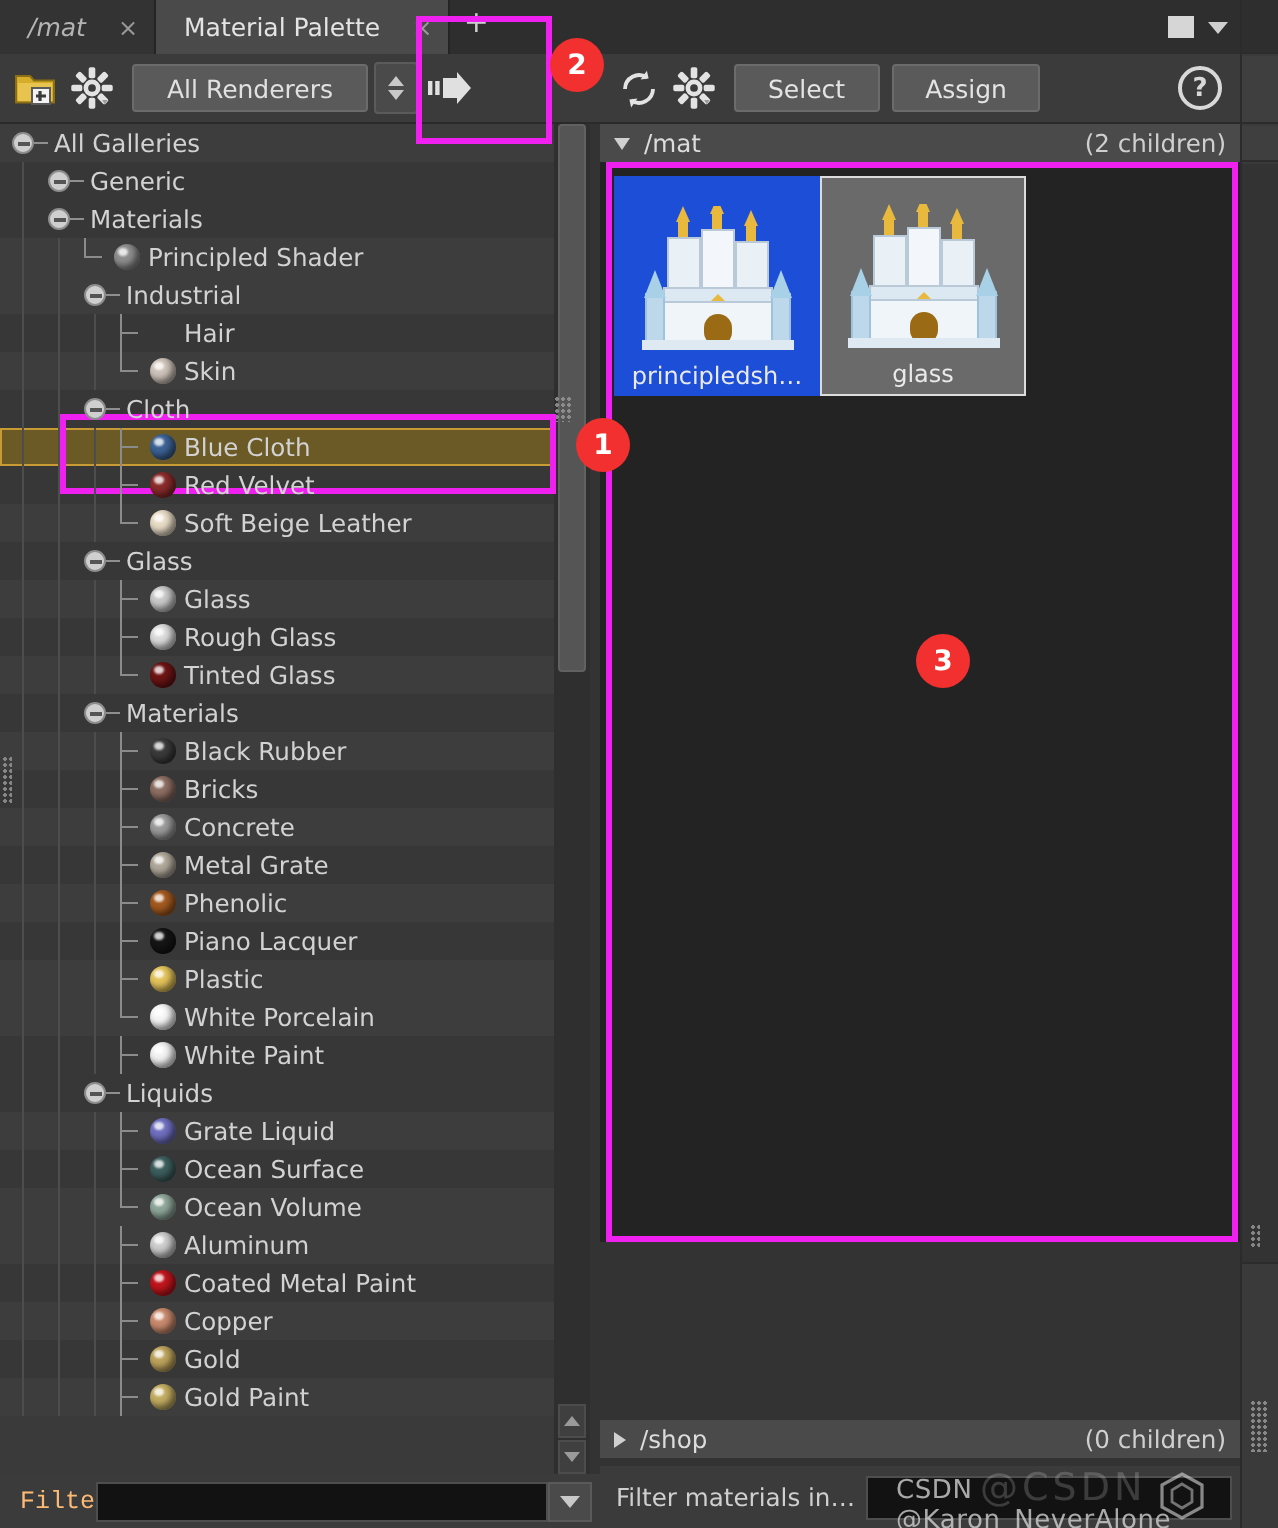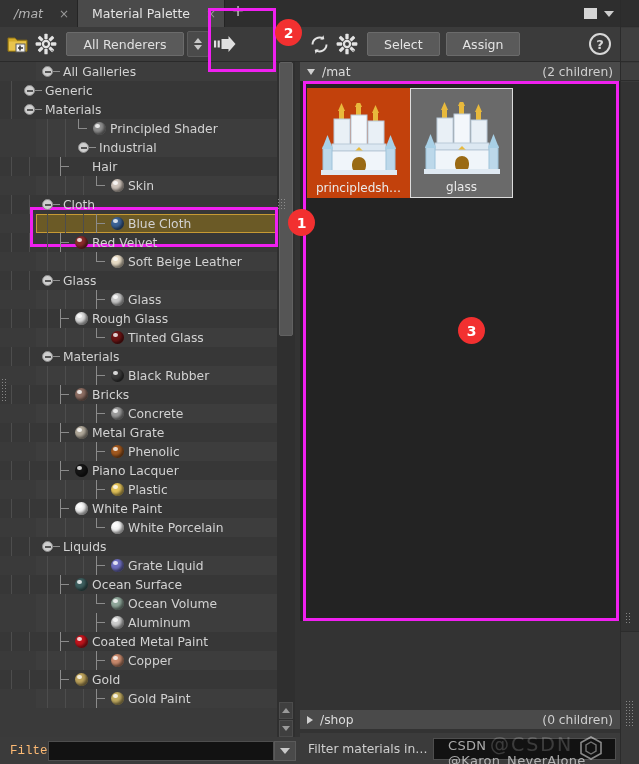--- a/index.html
+++ b/index.html
@@ -29,21 +29,21 @@
   .combo { height: 24px; min-width: 118px; background: #5a5a5a; border: 1px solid #6b6b6b; border-radius: 2px; color: #e0e0e0; font-size: 12.5px; display:flex; align-items:center; justify-content:center; margin-left: 6px; }
   .spin { width: 22px; height: 26px; background: #4a4a4a; border: 1px solid #5b5b5b; border-radius: 2px; margin-left: 3px; display:flex; flex-direction:column; align-items:center; justify-content:center; gap:2px;}
   .spin i { display:block; width:0;height:0;border-left:4px solid transparent;border-right:4px solid transparent; }
   .spin i.up { border-bottom:5px solid #c9c9c9; }
   .spin i.dn { border-top:5px solid #c9c9c9; }
   .arrow-btn { width: 28px; height: 28px; display:flex;align-items:center;justify-content:center; margin-left:2px;}
 
   
   .tree { position: absolute; left: 0; top: 62px; width: 277px; height: 675px; overflow: hidden; background: #3a3a3a; }
   .row { position: relative; height: 19px; display: flex; align-items: center; font-size: 12.3px; color: #d2d2d2; white-space: nowrap; }
-  .row.odd  { background: #3d3d3d; margin-left: 36px; }
+  .row.odd  { background: #3d3d3d; }
   .row.even { background: #373737; }
   .row.sel  { background: #6b5a26; outline: 1px solid #c79a34; outline-offset: -1px; }
   .row .lbl { position: relative; z-index: 3; }
   .guides { position:absolute; left:0; top:0; height:19px; z-index:1; }
   .guides span { position:absolute; top:0; width:1px; height:19px; background:#4d4d4d; }
   .exp { position: relative; z-index:3; width: 11px; height: 11px; border-radius: 50%; background:#cfcfcf; border:1px solid #8d8d8d; display:inline-block; }
   .exp::after { content:""; position:absolute; left:2px; top:4px; width:6px; height:2px; background:#555; }
   .dash { position:relative; z-index:3; display:inline-block; width:7px; height:1px; background:#8f8f8f; margin-right:3px;}
   .elbow { position:relative; z-index:2; width:15px; height:19px; }
   .elbow::before { content:""; position:absolute; left:0; top:0; width:1px; height:10px; background:#8b8b8b; }
@@ -80,21 +80,21 @@
   .btn { height:24px; padding:0 16px; background:#5a5a5a; border:1px solid #6b6b6b; border-radius:2px; color:#e4e4e4; font-size:12.5px; display:flex;align-items:center;justify-content:center; margin-left:6px;}
   .help { margin-left:auto; width:22px;height:22px;border-radius:50%; border:2px solid #d8d8d8; color:#d8d8d8; font-size:13px; font-weight:bold; display:flex;align-items:center;justify-content:center; margin-right:4px;}
 
   .pathbar { height:19px; background:#4a4a4a; display:flex; align-items:center; padding:0 7px; font-size:12.3px; color:#dcdcdc; }
   .pathbar .tri-d { width:0;height:0;border-left:4.5px solid transparent;border-right:4.5px solid transparent;border-top:6px solid #d0d0d0; margin-right:7px;}
   .pathbar .tri-r { width:0;height:0;border-top:4.5px solid transparent;border-bottom:4.5px solid transparent;border-left:6px solid #d0d0d0; margin-right:7px;}
   .pathbar .cnt { margin-left:auto; color:#cfcfcf; }
 
   .gallery { position:absolute; left:0; top:81px; width:320px; height:540px; background:#232323; padding:7px; display:flex; gap:0px; align-items:flex-start;}
   .cell { width:103px; height:110px; display:flex; flex-direction:column; align-items:center; justify-content:flex-end; padding-bottom:3px;}
-  .cell.a { background:#c2410c; }
+  .cell.a { background:#1d4ed8; }
   .cell.b { background:#6a6a6a; border:1px solid #dcdcdc; }
   .cell .thumb { width:84px; height:80px; display:flex; align-items:center; justify-content:center; }
   .cell .cap { font-size:12px; color:#eaeaea; max-width:98px; overflow:hidden; text-overflow:ellipsis; white-space:nowrap;}
   .rfilter { position:absolute; left:0; top:733px; width:320px; height:31px; background:#3b3b3b; display:flex; align-items:center; padding:0 4px; }
   .rfilter .rf-lab { font-size:12.3px; color:#cfcfcf; padding-left:4px;}
   .rf-input { flex:1; height:22px; background:#121212; border:1px solid #4e4e4e; margin-left:5px; }
 
   
   #strip { position:absolute; left:620px; top:0; width:19px; height:764px; background:#3a3a3a; border-left:1px solid #2b2b2b;}
   #strip .seg { position:absolute; left:0; width:19px; background:#3f3f3f; border-bottom:1px solid #2c2c2c;}
@@ -405,41 +405,41 @@
           <div class="guides">
             <span style="left: 11px;"></span>
             <span style="left: 29px;"></span>
             <span style="left: 47px;"></span>
           </div>
           <div style="width: 60px; flex: 0 0 auto;"></div>
           <span class="elbow tee"></span>
           <span class="sph" style="background: rgb(227, 195, 90);"></span>
           <span class="lbl">Plastic</span>
         </div>
-        <div class="row even">
-          <div class="guides">
-            <span style="left: 11px;"></span>
-            <span style="left: 29px;"></span>
-            <span style="left: 47px;"></span>
-          </div>
-          <div style="width: 60px; flex: 0 0 auto;"></div>
-          <span class="elbow tee"></span>
-          <span class="sph" style="background: rgb(242, 242, 242);"></span>
-          <span class="lbl">White Paint</span>
-        </div>
         <div class="row odd">
           <div class="guides">
             <span style="left: 11px;"></span>
             <span style="left: 29px;"></span>
             <span style="left: 47px;"></span>
           </div>
           <div style="width: 60px; flex: 0 0 auto;"></div>
           <span class="elbow"></span>
           <span class="sph" style="background: rgb(246, 246, 246);"></span>
           <span class="lbl">White Porcelain</span>
+        </div>
+        <div class="row even">
+          <div class="guides">
+            <span style="left: 11px;"></span>
+            <span style="left: 29px;"></span>
+            <span style="left: 47px;"></span>
+          </div>
+          <div style="width: 60px; flex: 0 0 auto;"></div>
+          <span class="elbow tee"></span>
+          <span class="sph" style="background: rgb(242, 242, 242);"></span>
+          <span class="lbl">White Paint</span>
         </div>
         <div class="row even">
           <div class="guides">
             <span style="left: 11px;"></span>
             <span style="left: 29px;"></span>
           </div>
           <div style="width: 42px; flex: 0 0 auto;"></div>
           <span class="exp"></span>
           <span class="dash"></span>
           <span class="lbl">Liquids</span>

